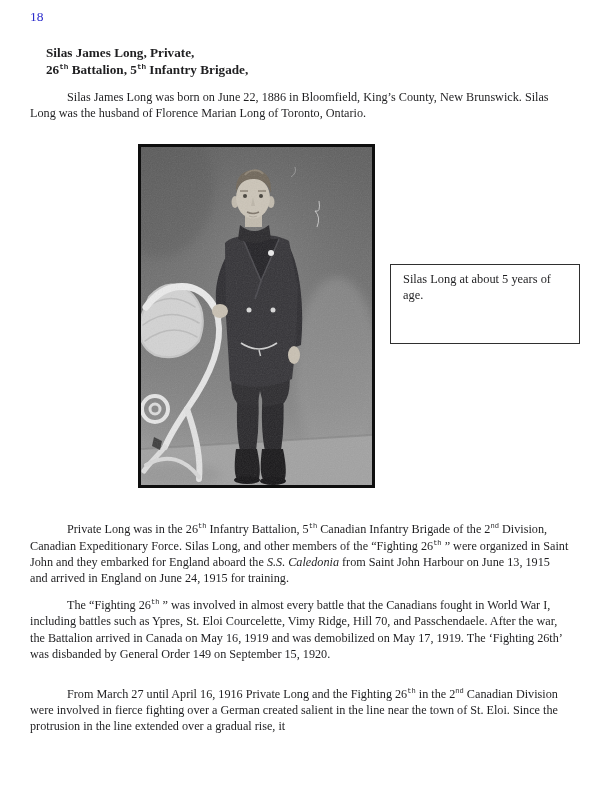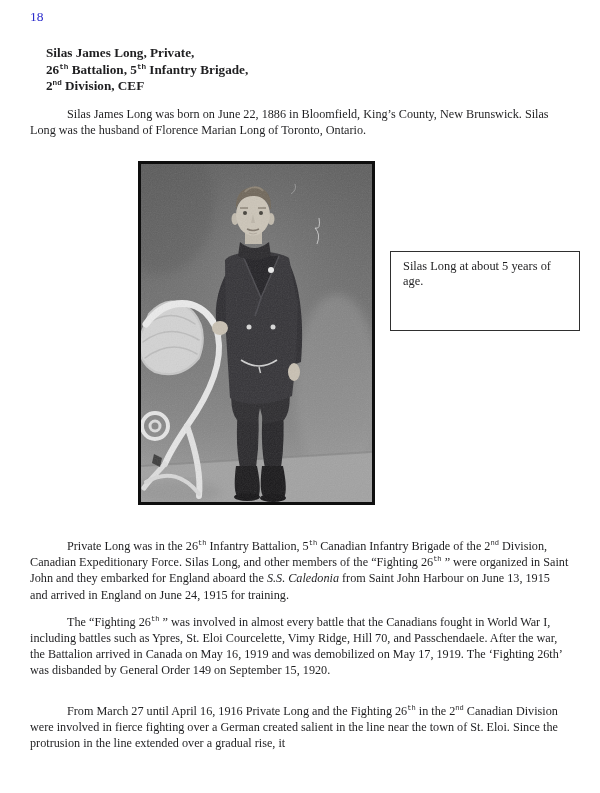--- a/index.html
+++ b/index.html
@@ -46,42 +46,41 @@
     width: 231px; height: 338px;
     border: 3px solid var(--photo-frame, #0e0e0e);
     background: #777;
     flex: none;
   }
   .photo-frame svg { display: block; }
 
   .caption-box {
     flex: none;
     margin-left: 15px;
-    margin-top: 90px;
+    margin-top: 120px;
     width: 168px;
     height: 62px;
     border: 1px solid var(--caption-border, #2f2f2f);
     padding: 7px 8px 9px 12px;
     font-size: 12.4px;
     line-height: 15.5px;
   }
   .cap { margin: 0; }
   .cap2 { margin-top: 13px; }
 </style>
 </head>
 <body>
 
 <div class="doc">
 
   <div class="pagenum">18</div>
 
   <h1 class="heading">
     <span class="hline">Silas James Long, Private,</span>
     <span class="hline">26<sup>th</sup> Battalion, 5<sup>th</sup> Infantry Brigade,</span>
-    <span class="hline">2<sup>nd</sup> Division, CEF</span>
   </h1>
 
   <p class="body indent">Silas James Long was born on June 22, 1886 in Bloomfield, King’s County, New Brunswick. Silas Long was the husband of Florence Marian Long of Toronto, Ontario.</p>
 
   <div class="photo-row">
 
     <figure class="photo-frame" aria-label="Black and white studio portrait of a young boy in a dark double-breasted suit standing with his hand on a white wicker chair">
       <svg width="231" height="338" viewBox="0 0 231 338" xmlns="http://www.w3.org/2000/svg" role="img">
         <defs>
           <linearGradient id="bg" x1="0" y1="0" x2="0" y2="1">

